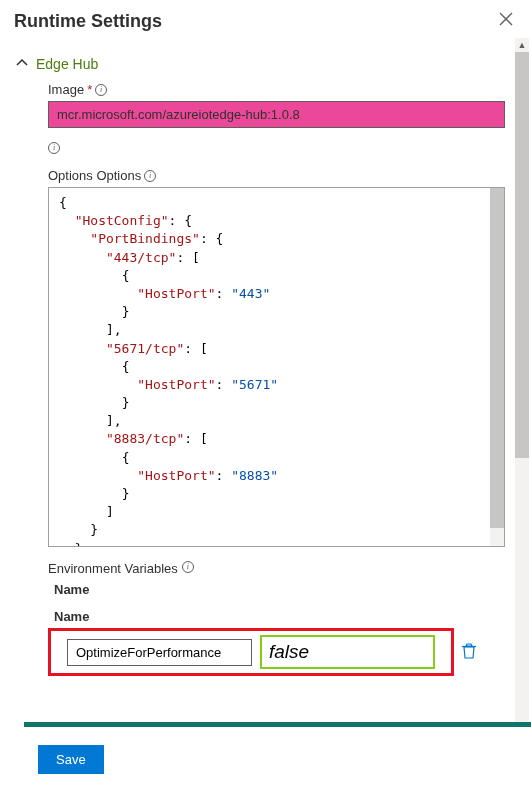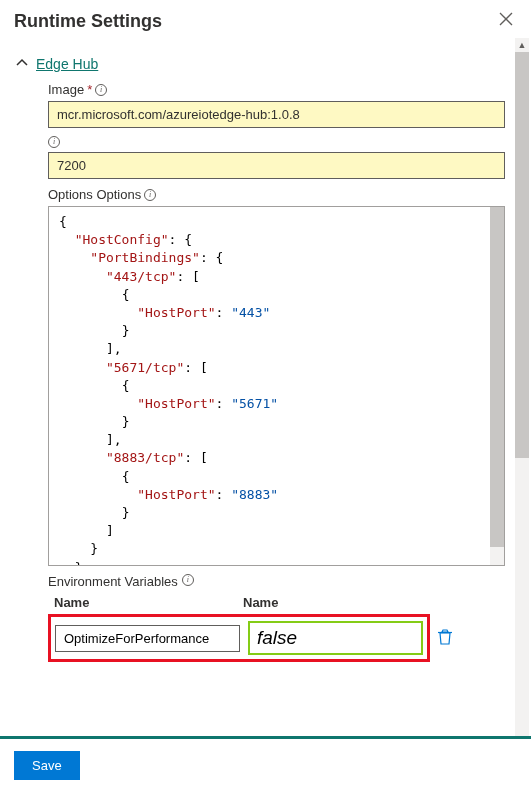--- a/index.html
+++ b/index.html
@@ -77,26 +77,25 @@
     gap: 8px;
     padding: 18px 0 10px 0;
     cursor: pointer;
   }
   .chevron {
     font-size: 12px;
     color: #323130;
   }
   .section-title {
     font-size: 14px;
-    color: #0f766e;
-    text-decoration: underline;
+    color: #4d7c0f;
   }
   .field {
     margin-left: 32px;
-    margin-bottom: 8px;
+    margin-bottom: 14px;
   }
   .label {
     font-size: 13px;
     color: #323130;
     margin-bottom: 4px;
     display: flex;
     align-items: center;
     gap: 3px;
   }
   .req { color: #a4262c; }
@@ -114,21 +113,21 @@
     color: #605e5c;
     line-height: 1;
   }
   .text-input {
     width: 100%;
     border: 1px solid #605e5c;
     padding: 5px 8px;
     font-size: 13px;
     font-family: inherit;
     color: #323130;
-    background: #fef9c3;
+    background: #ec4899;
   }
   .json-box {
     width: 100%;
     border: 1px solid #a19f9d;
     background: #fff;
     position: relative;
     padding: 6px 10px 6px 10px;
     font-family: Consolas, monospace;
     font-size: 13px;
     line-height: 1.4;
@@ -157,30 +156,31 @@
     margin-left: 32px;
     margin-top: 8px;
   }
   .envvars-heading {
     display: flex; align-items:flex-start; gap:4px;
     font-size: 13px;
     margin-bottom: 6px;
   }
   .envvars-cols {
     display: flex;
-    gap: 4px;
+    gap: 12px;
     font-weight: 600;
     font-size: 13px;
     padding-left: 6px;
     margin-bottom: 4px;
+    flex-direction: column;
   }
   .envvars-cols .col-name { width: 185px; }
   .highlight-row {
     border: 3px solid #e81123;
-    padding: 4px 4px;
+    padding: 4px 16px;
     display: flex;
     align-items: center;
     gap: 8px;
   }
   .env-input-name {
     width: 185px;
     border: 1px solid #605e5c;
     padding: 5px 8px;
     font-size: 13px;
   }
@@ -191,23 +191,24 @@
     font-size: 19px;
     font-style: italic;
   }
   .delete-icon {
     color: #0078d4;
     font-size: 15px;
     margin-left: 4px;
     cursor: pointer;
   }
   .footer {
-    border-top: 3px solid #0f766e;
-    padding: 12px 14px;
+    border-top: 5px solid #0f766e;
+    padding: 18px 14px;
     background: #fff;
+    margin-left: 24px;
   }
   .save-btn {
     background: #0078d4;
     color: #fff;
     border: none;
     padding: 7px 18px;
     font-size: 13px;
     cursor: pointer;
   }
 </style>
@@ -245,21 +246,20 @@
         <span class="req">*</span>
         <span class="info-icon">i</span>
       </div>
       <input class="text-input" value="mcr.microsoft.com/azureiotedge-hub:1.0.8" style="">
     </div>
 
     <div class="field">
       <div class="label">
         <span class="info-icon">i</span>
       </div>
-      <input class="text-input" value="7200" style="">
     </div>
 
     <div class="field">
       <div class="label">
         <span>Options Options</span>
         <span class="info-icon">i</span>
       </div>
       <div class="json-box">
         <div class="json-inner-scroll"></div>
         <div class="json-inner-thumb"></div>

